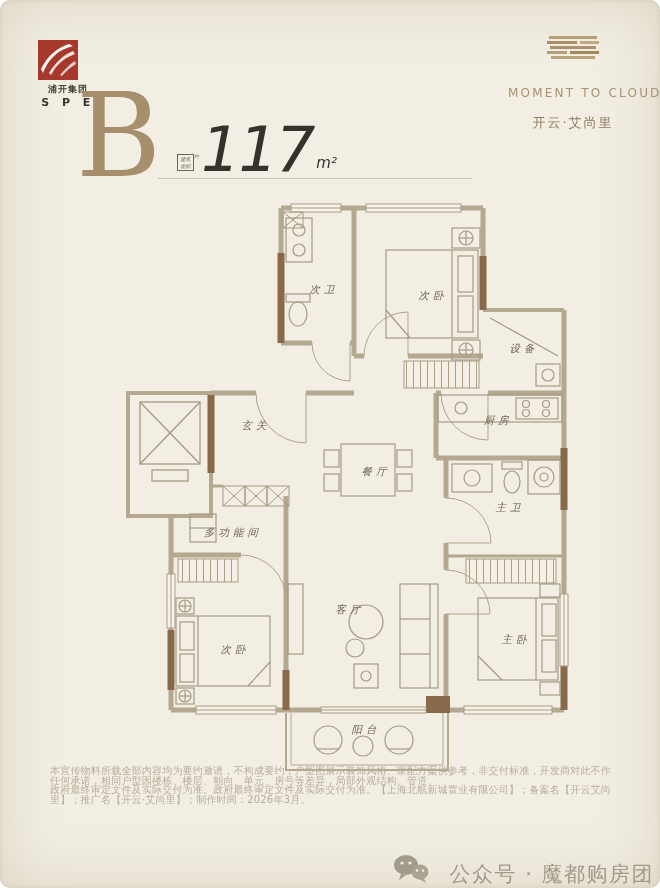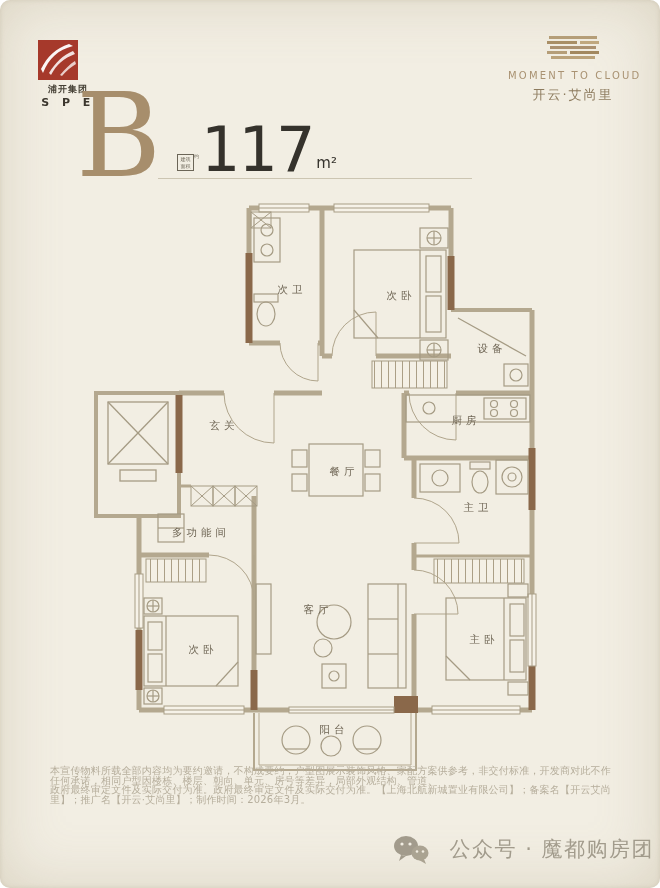--- a/index.html
+++ b/index.html
@@ -8,42 +8,42 @@
         box-shadow:inset 0 0 60px rgba(165,152,120,.30), inset 0 0 4px rgba(150,140,110,.25);
         font-family:"DejaVu Sans","Liberation Sans",sans-serif;}
   
   .brand-left{position:absolute;left:38px;top:40px;width:60px;text-align:center;}
   .spe-box{width:40px;height:40px;background:#a6392b;position:relative;}
   .brand-left .t1{font-size:9px;font-weight:bold;color:#454035;letter-spacing:1px;margin-top:3px;}
   .brand-left .t2{font-size:11px;font-weight:bold;color:#3c372e;letter-spacing:4.5px;margin-top:0px;}
   
   .brand-right{position:absolute;right:22px;top:36px;width:130px;text-align:center;}
   .cloud-icon{display:inline-block;}
-  .brand-right .tag{font-size:10px;color:#a99272;letter-spacing:2.2px;margin-top:7px;white-space:nowrap;}
-  .brand-right .nm{font-size:13px;color:#8d7b5e;letter-spacing:2px;margin-top:5px;}
+  .brand-right .tag{font-size:12px;color:#a99272;letter-spacing:2.2px;margin-top:23px;white-space:nowrap;}
+  .brand-right .nm{font-size:13px;color:#8d7b5e;letter-spacing:2px;margin-top:14px;}
   
   .letter-b{position:absolute;left:76px;top:78px;font-family:"DejaVu Serif","Liberation Serif",serif;
             font-size:116px;line-height:1;color:#a78e6c;}
-  .area-group{position:absolute;left:177px;top:116px;height:62px;display:flex;align-items:flex-end;}
+  .area-group{position:absolute;left:177px;top:116px;height:62px;display:flex;align-items:flex-end;font-style:italic;}
   .area-box{width:17px;height:17px;border:1px solid #6b6557;color:#6b6557;margin-bottom:7px;
             font-size:5px;line-height:7px;text-align:center;padding-top:1px;box-sizing:border-box;position:relative;}
   .area-approx{position:absolute;right:-6px;top:-2px;font-size:5px;color:#6b6557;}
   .area-num{font-size:62px;line-height:0.92;color:#35322c;font-weight:500;letter-spacing:-2px;margin-left:7px;}
   .area-unit{font-size:15px;color:#35322c;margin-left:3px;margin-bottom:6px;}
   .layout-group{position:absolute;left:291px;top:134px;width:181px;border-top:1px solid #ccc5b2;}
   .layout-main{font-size:20px;font-weight:600;color:#3b372f;letter-spacing:3px;margin-top:3px;white-space:nowrap;}
   .layout-note{font-size:7px;color:#97907e;margin-top:3px;letter-spacing:.3px;white-space:nowrap;}
   .header-underline{position:absolute;left:158px;top:178px;width:314px;height:1px;background:#ccc5b2;}
   
-  .plan{position:absolute;left:84px;top:198px;}
+  .plan{position:absolute;left:116px;top:198px;font-style:italic;}
   .plan text{font-size:10.5px;fill:#6f6655;letter-spacing:4px;}
   
   .disclaimer{position:absolute;left:50px;right:46px;top:766px;font-size:10px;line-height:9.6px;
               color:#b6ae9c;letter-spacing:.2px;}
-  .wechat-row{position:absolute;right:6px;top:835px;display:flex;align-items:flex-start;gap:20px;opacity:.8;}
+  .wechat-row{position:absolute;right:6px;top:854px;display:flex;align-items:flex-end;gap:20px;opacity:.8;}
   .wechat-row .txt{font-size:21px;color:#8f8878;font-weight:500;letter-spacing:1.5px;white-space:nowrap;}
 </style>
 </head>
 <body>
 
 <div class="page">
 
   <div class="brand-left">
     <div class="spe-box">
       <svg width="40" height="40" viewBox="0 0 40 40">

